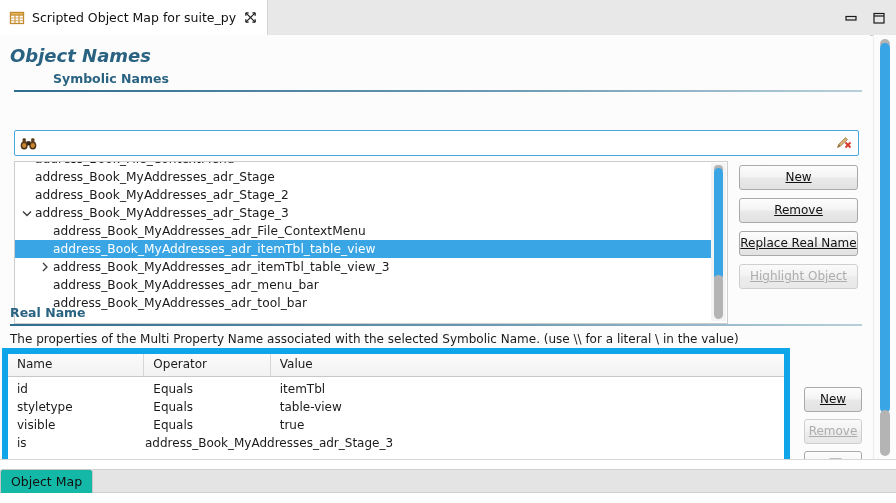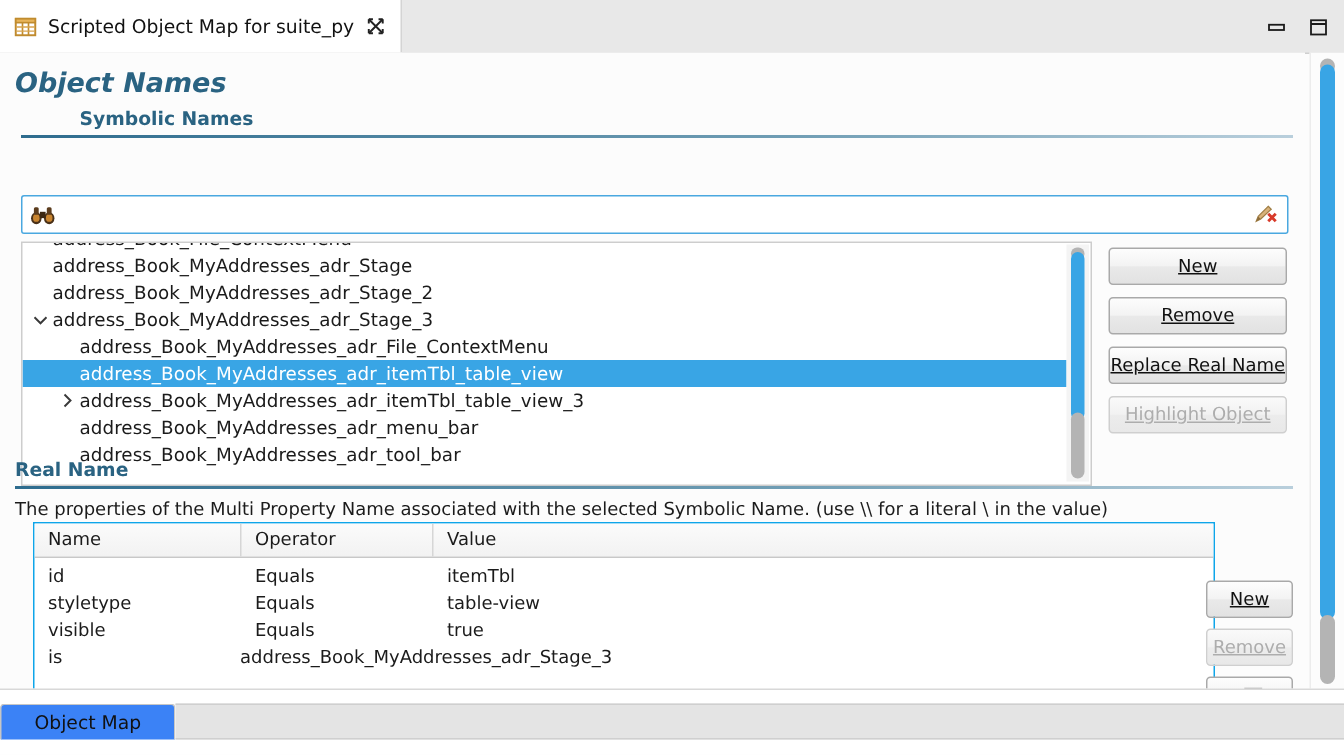--- a/index.html
+++ b/index.html
@@ -238,25 +238,25 @@
     position: absolute;
     left: 10px; top: 297px;
     font-size: 12px;
     color: #1b1b1b;
     white-space: nowrap;
   }
 
   
   .prop-table {
     position: absolute;
-    left: 22px; top: 313px;
+    left: 2px; top: 313px;
     width: 788px; height: 125px;
     box-sizing: border-box;
     background: #ffffff;
-    border: 1px solid #0ea5e9;
+    border: 6px solid #0ea5e9;
     overflow: hidden;
   }
   .prop-head {
     display: flex;
     height: 22px;
     background: linear-gradient(to bottom, #fbfbfb 0%, #f2f2f2 100%);
     border-bottom: 1px solid #c8c8c8;
   }
   .prop-head .cell {
     box-sizing: border-box;
@@ -340,25 +340,25 @@
   .bottom-tabs {
     position: absolute;
     left: 0; top: 9px;
     width: 896px; height: 34px;
     display: flex;
     align-items: flex-start;
   }
   .bottom-tab {
     height: 24px;
     box-sizing: border-box;
-    padding: 0 22px;
+    padding: 0 10px;
     line-height: 23px;
     font-size: 12.5px;
     color: #111;
-    background: #3b82f6;
+    background: #14b8a6;
     border: 1px solid #c6c6c6;
     border-bottom: none;
     border-top-left-radius: 3px;
     border-top-right-radius: 3px;
     white-space: nowrap;
   }
   .bottom-rest {
     flex: 1 1 auto;
     height: 24px;
     background: #e4e4e4;

